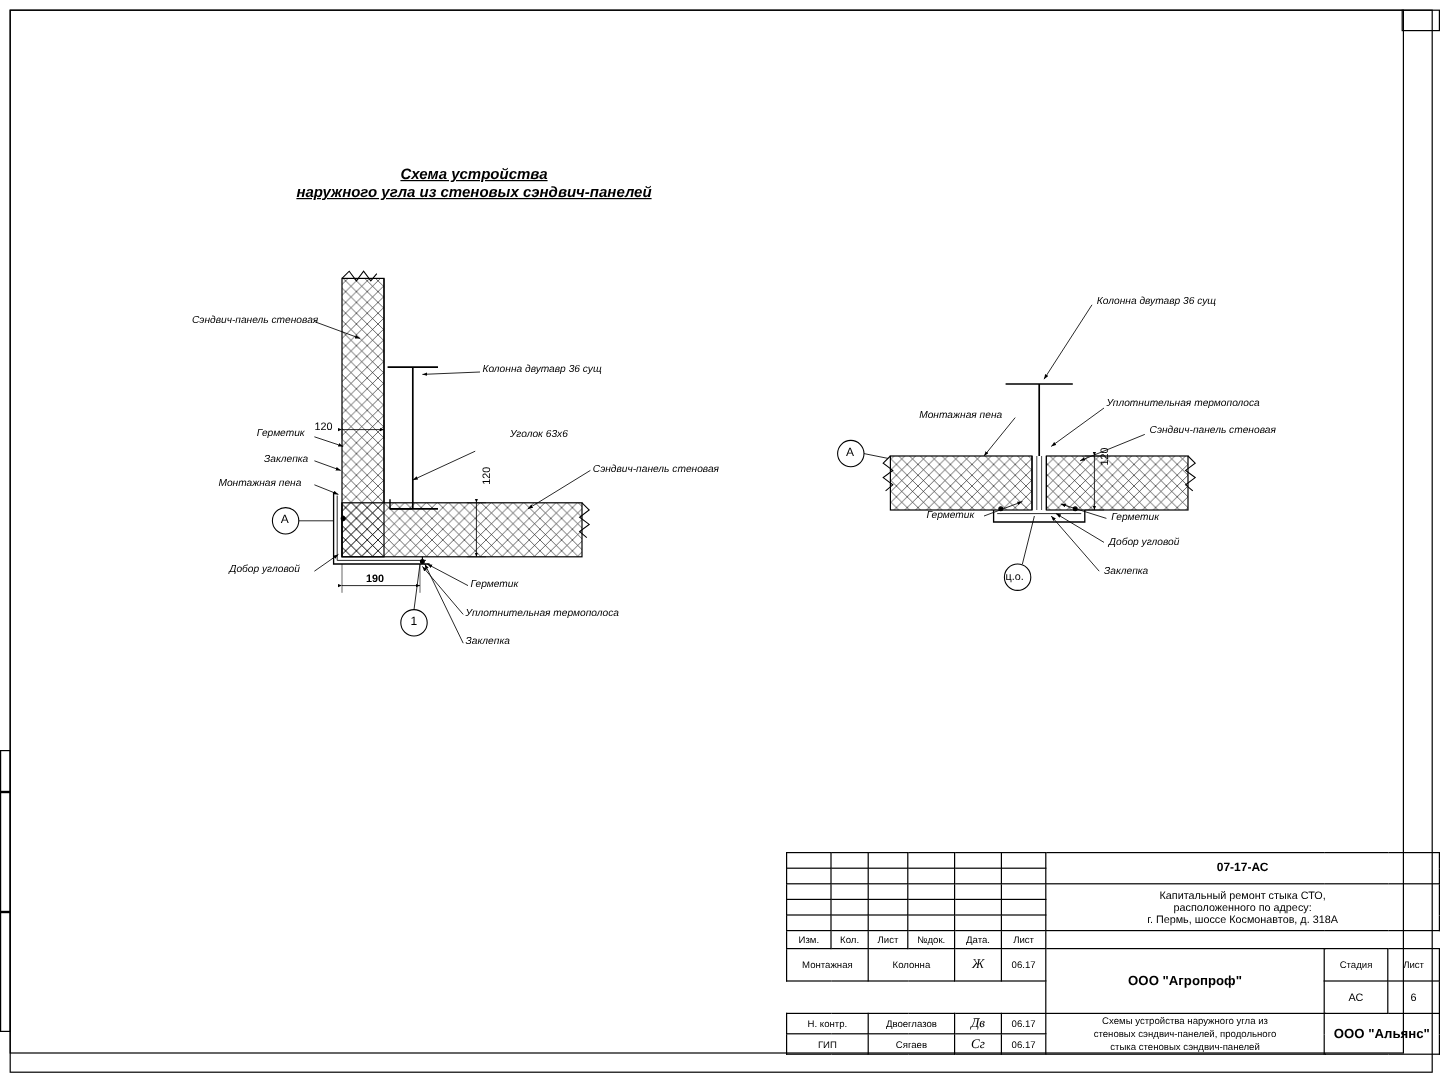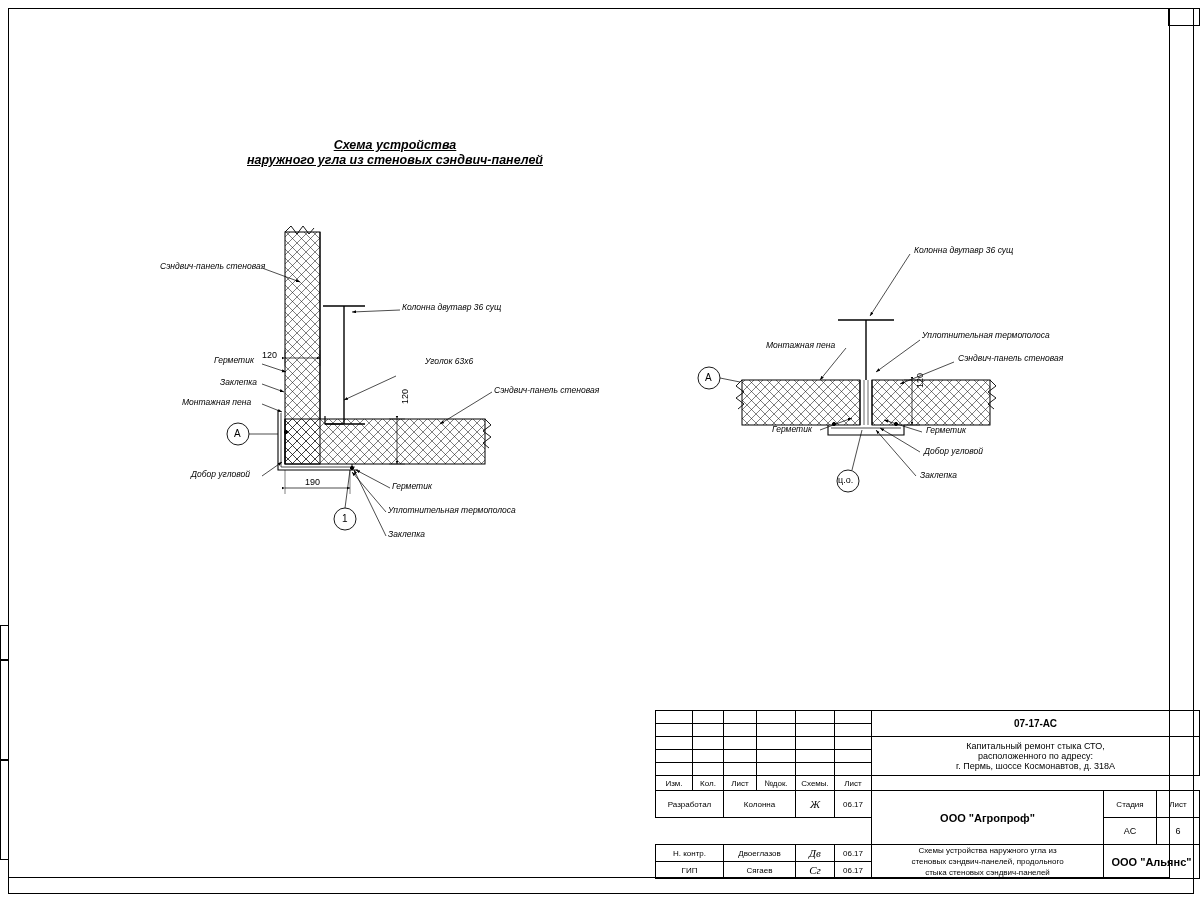--- a/index.html
+++ b/index.html
@@ -159,21 +159,21 @@
   <div class="lbl" style="left:214px;top:355px;">Герметик</div>
   <div class="lbl" style="left:220px;top:377px;">Заклепка</div>
   <div class="lbl" style="left:182px;top:397px;">Монтажная пена</div>
   <div class="lbl" style="left:191px;top:469px;">Добор угловой</div>
   <div class="lbl" style="left:392px;top:481px;">Герметик</div>
   <div class="lbl" style="left:388px;top:505px;">Уплотнительная термополоса</div>
   <div class="lbl" style="left:388px;top:529px;">Заклепка</div>
 
   <div class="dim" style="left:262px;top:350px;">120</div>
   <div class="dim" style="left:400px;top:404px;transform:rotate(-90deg);transform-origin:left top;">120</div>
-  <div class="dim" style="left:305px;top:477px;">190</div>
+  <div class="dim" style="left:305px;top:477px;font-weight:bold;">190</div>
 
   <div class="dim" style="left:234px;top:428px;font-size:10px;">А</div>
   <div class="dim" style="left:342px;top:513px;font-size:10px;">1</div>
 
   <div class="lbl" style="left:914px;top:245px;">Колонна двутавр 36 сущ</div>
   <div class="lbl" style="left:922px;top:330px;">Уплотнительная термополоса</div>
   <div class="lbl" style="left:958px;top:353px;">Сэндвич-панель стеновая</div>
   <div class="lbl" style="left:766px;top:340px;">Монтажная пена</div>
   <div class="lbl" style="left:772px;top:424px;">Герметик</div>
   <div class="lbl" style="left:926px;top:425px;">Герметик</div>
@@ -232,25 +232,25 @@
             <td></td>
             <td></td>
             <td></td>
             <td></td>
       </tr>
       <tr>
         <td class="tiny" style="height:14px;">Изм.</td>
         <td class="tiny">Кол.</td>
         <td class="tiny">Лист</td>
         <td class="tiny">№док.</td>
-        <td class="tiny">Схемы.</td>
+        <td class="tiny">Дата.</td>
         <td class="tiny">Лист</td>
       </tr>
       <tr>
-        <td colspan="2" class="tiny c-left" style="height:26px;">Разработал</td>
+        <td colspan="2" class="tiny c-left" style="height:26px;">Монтажная</td>
         <td colspan="2" class="tiny">Колонна</td>
         <td class="sig">Ж</td>
         <td class="tiny">06.17</td>
         <td colspan="2" rowspan="2" class="bold" style="width:165px;font-size:11px;">ООО "Агропроф"</td>
         <td class="tiny" style="width:52px;height:13px;">Стадия</td>
         <td class="tiny" style="width:42px;">Лист</td>
       </tr>
       <tr>
         <td colspan="6" style="height:13px;border:none;"></td>
         <td class="small" style="height:26px;">АС</td>

